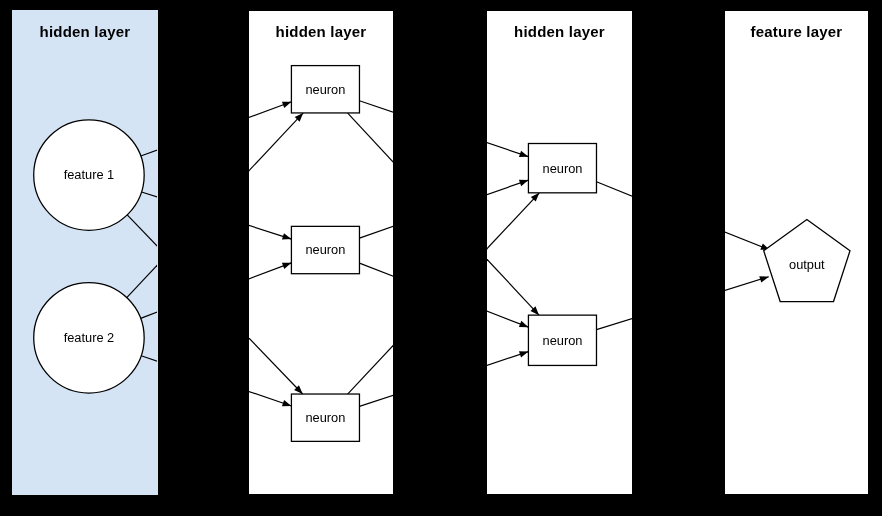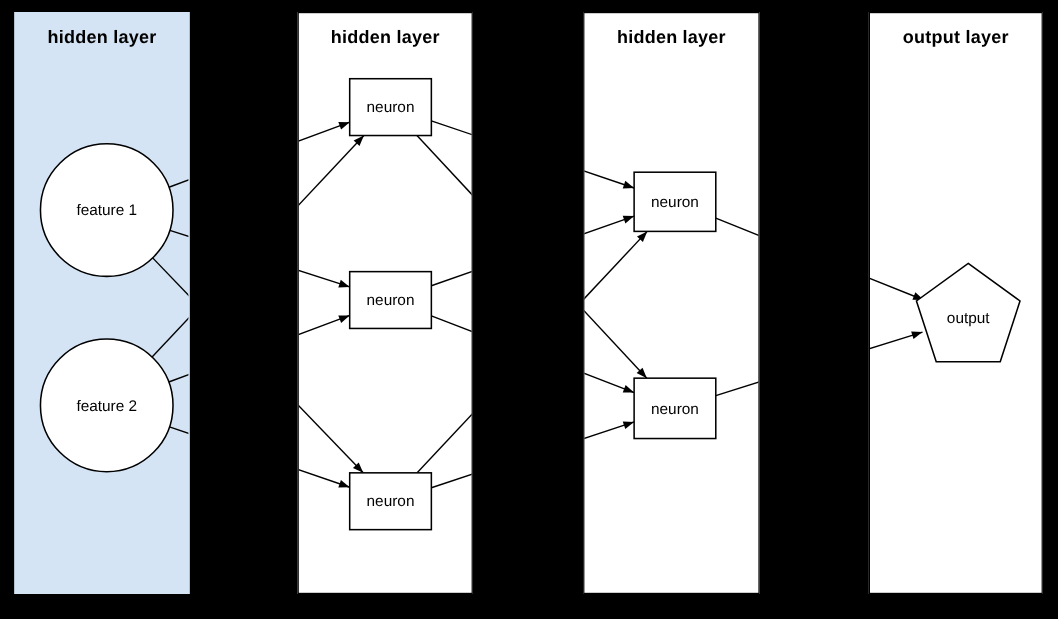--- a/index.html
+++ b/index.html
@@ -141,16 +141,16 @@
 
   <div class="layer-panel panel-white" id="panel-output" style="left: 724px; top: 10px; width: 145px; height: 485px;">
     <svg class="layer-svg" id="svg-output" viewBox="724 10 145 485">
         <line x1="597.00" y1="180.83" x2="769.43" y2="249.94" class="edge"></line>
         <polygon points="769.43,249.94 762.34,243.44 759.81,249.75" fill="#000000"></polygon>
         <line x1="597.00" y1="330.71" x2="768.37" y2="277.09" class="edge"></line>
         <polygon points="768.37,277.09 758.76,276.53 760.79,283.02" fill="#000000"></polygon>
         <polygon points="807.00,219.00 850.75,250.79 834.04,302.21 779.96,302.21 763.25,250.79" class="node-shape"></polygon>
         <text class="node-label" x="807" y="266">output</text>
       </svg>
-    <div class="layer-title" id="title-output" style="top: 12px;">output layer</div>
+    <div class="layer-title" id="title-output" style="top: 12px;">feature layer</div>
   </div>
 
 </div>
 
 </body></html>

